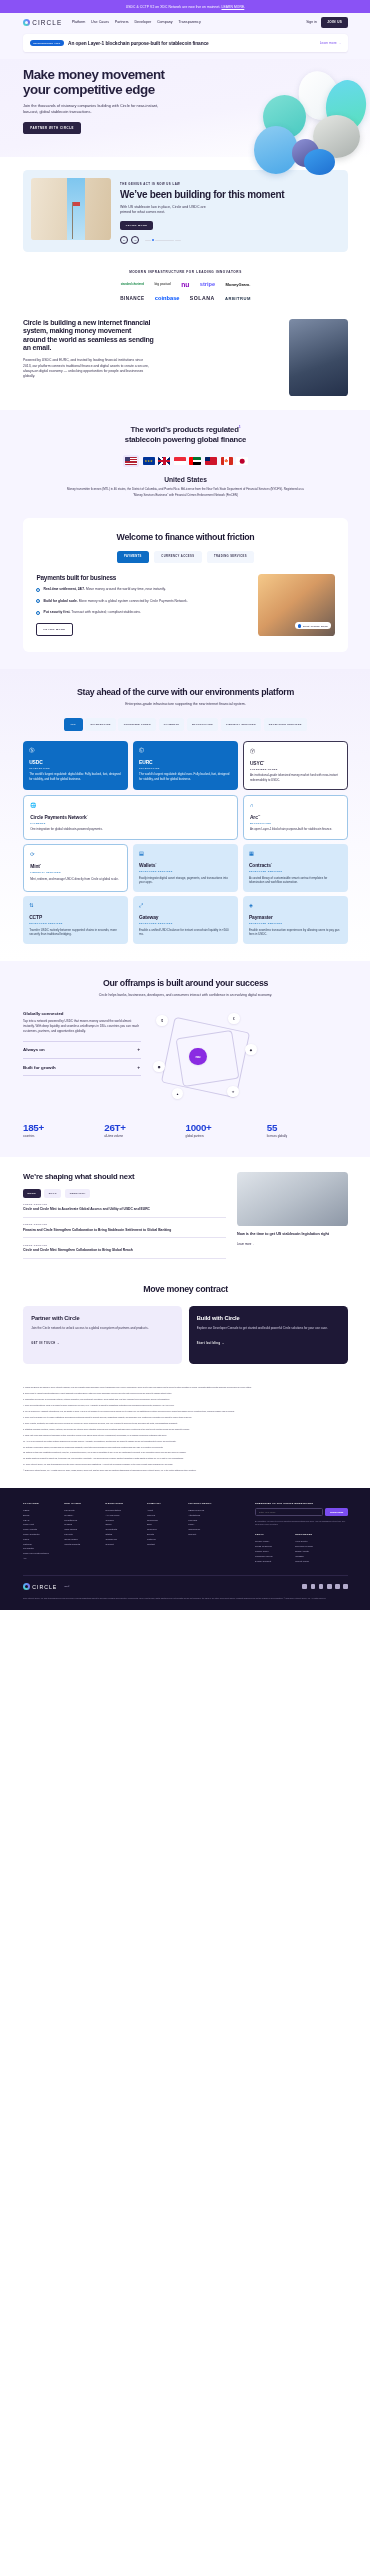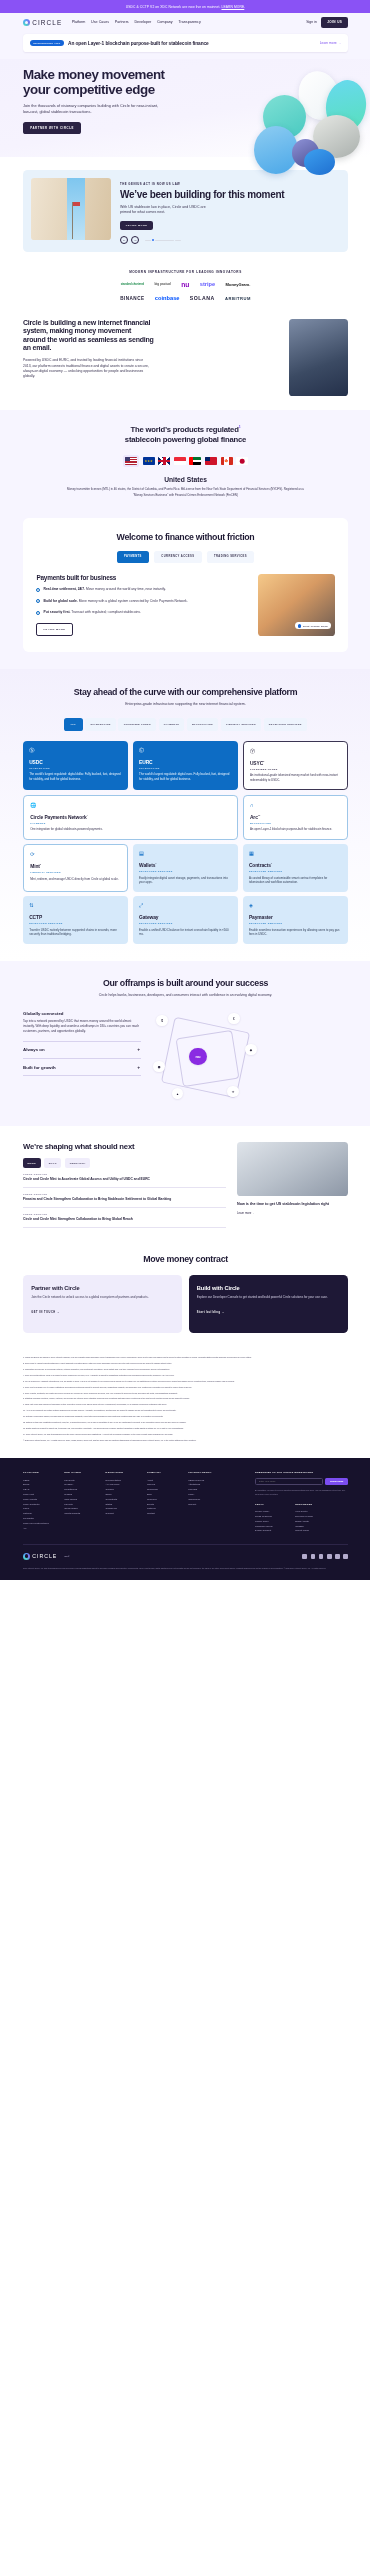--- a/index.html
+++ b/index.html
@@ -433,21 +433,21 @@
             <span>Deposit</span>
             <span>US dollars</span>
             <span>$28,750</span>
           </span>
         </div>
       </div>
     </div>
   </div>
 
   <div class="plat-sec">
-    <h2>Stay ahead of the curve with our comprehensive platform</h2>
+    <h2>Stay ahead of the curve with our environments platform</h2>
     <div class="plat-sub">Enterprise-grade infrastructure supporting the new internet financial system.</div>
     <div class="chips">
       <span class="chip active">ALL</span>
       <span class="chip">STABLECOINS</span>
       <span class="chip">TOKENIZED FUNDS</span>
       <span class="chip">PAYMENTS</span>
       <span class="chip">BLOCKCHAINS</span>
       <span class="chip">LIQUIDITY SERVICES</span>
       <span class="chip">DEVELOPER SERVICES</span>
     </div>
@@ -543,20 +543,38 @@
       <div class="net-viz">
         <span class="hexline" style="left:15.5px;top:13.4px;width:77px;height:67px;transform:rotate(12deg);border-radius:4.1px;"></span>
         <span class="hexline" style="left:28px;top:23px;width:57px;height:49px;transform:rotate(-9deg);border-radius:4.1px;"></span>
         <span class="node" style="left:5.2px;top:4.1px;">$</span>
         <span class="node" style="left:77px;top:2.1px;">€</span>
         <span class="node" style="left:94px;top:33px;">◆</span>
         <span class="node" style="left:2.1px;top:50px;">◉</span>
         <span class="node big" style="left:38px;top:37px;background:#8a2be2;color:#fff;">nu</span>
         <span class="node" style="left:20.6px;top:77px;">▲</span>
         <span class="node" style="left:76px;top:75px;">✦</span>
+      </div>
+    </div>
+    <div class="stats">
+      <div class="stat">
+        <div class="n">185+</div>
+        <div class="l">countries</div>
+      </div>
+      <div class="stat">
+        <div class="n">26T+</div>
+        <div class="l">all-time volume</div>
+      </div>
+      <div class="stat">
+        <div class="n">1000+</div>
+        <div class="l">global partners</div>
+      </div>
+      <div class="stat">
+        <div class="n">55</div>
+        <div class="l">licenses globally</div>
       </div>
     </div>
   </div>
 
   <div class="news-sec">
     <div class="news-left">
       <h2>We’re shaping what should next</h2>
       <div class="news-tabs">
         <span class="ntab active">NEWS</span>
         <span class="ntab">BLOG</span>

